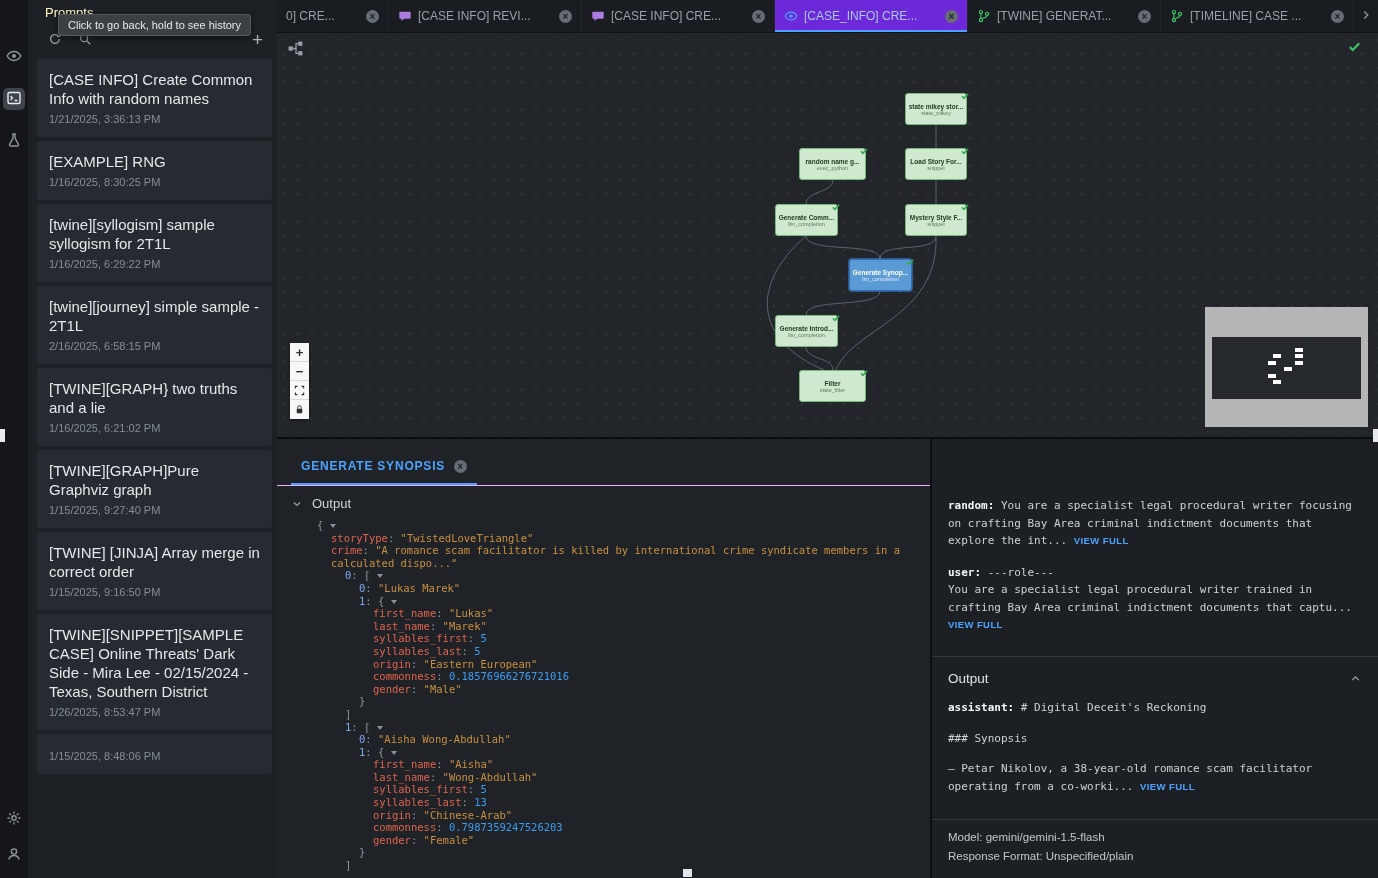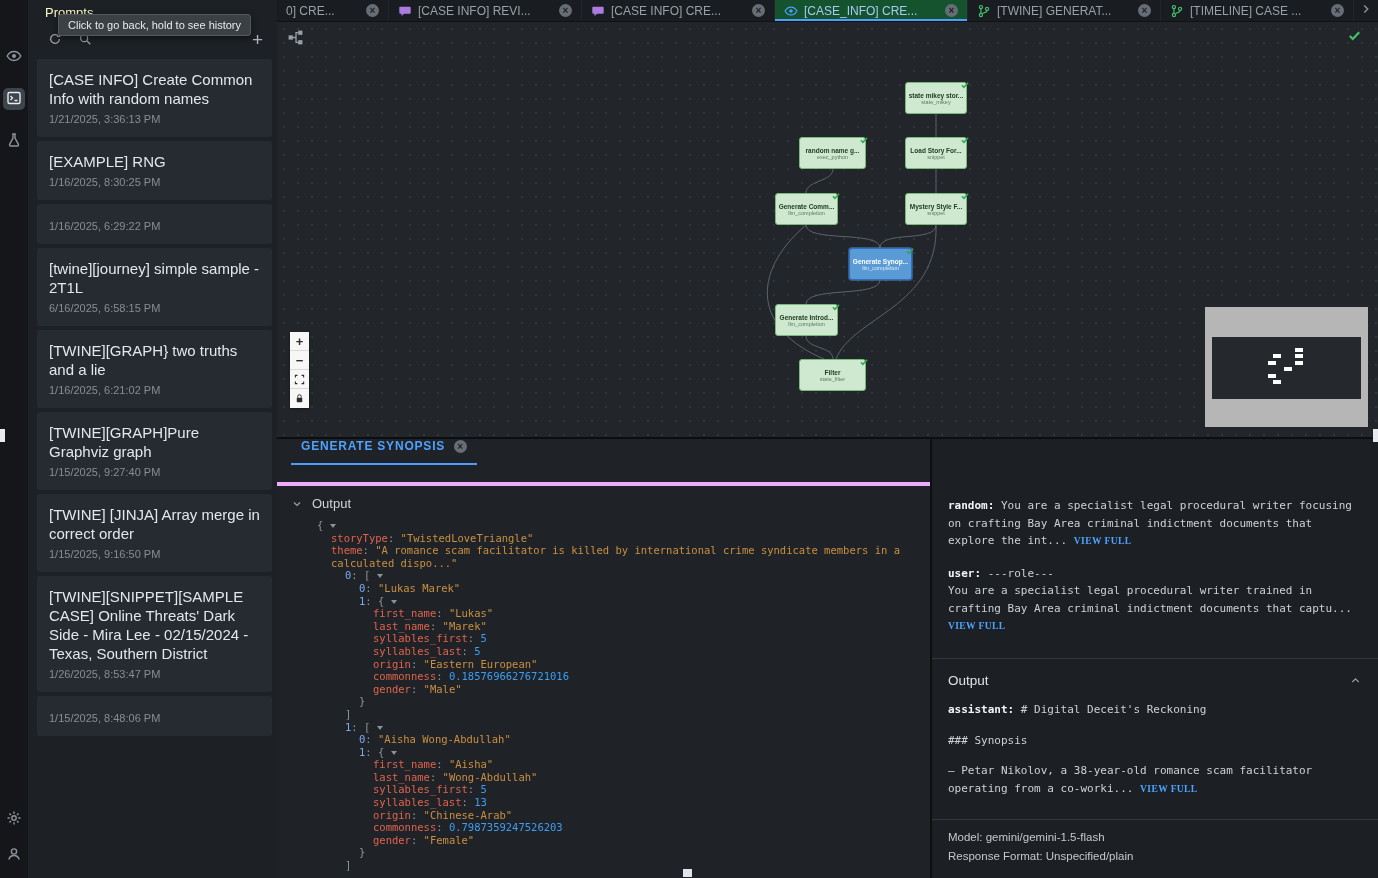--- a/index.html
+++ b/index.html
@@ -23,24 +23,24 @@
   .prompt-item{background:#262b31;border-radius:2px;padding:11px 12px 12px;cursor:pointer;flex-shrink:0}
   .pi-title{font-size:15px;line-height:19px;color:#e3e7ea}
   .pi-time{font-size:11px;color:#868d94;margin-top:5px}
   .pi-time:empty{display:none}
 
   
   .tooltip{position:absolute;left:30px;top:14px;z-index:60;background:#3b4045;border:1px solid #54595f;color:#e6e9ec;font-size:11px;padding:4px 9px;border-radius:3px;white-space:nowrap;box-shadow:0 2px 6px rgba(0,0,0,.5)}
 
   
   .main{flex:1;display:flex;flex-direction:column;min-width:0}
-  .tabbar{height:22px;background:#191d21;display:flex;align-items:stretch;flex-shrink:0;border-bottom:1px solid #101214}
+  .tabbar{height:33px;background:#191d21;display:flex;align-items:stretch;flex-shrink:0;border-bottom:1px solid #101214}
   .tab{display:flex;align-items:center;gap:6px;padding:0 9px;border-right:1px solid #22262a;font-size:12px;color:#97a0a8;min-width:0;cursor:pointer}
   .tab .lbl{white-space:nowrap;overflow:hidden;text-overflow:ellipsis;flex:1}
-  .tab.active{background:#14532d;box-shadow:inset 0 -2px 0 #4c9ffe;color:#a9c9f5}
+  .tab.active{background:#6d28d9;box-shadow:inset 0 -2px 0 #4c9ffe;color:#a9c9f5}
   .tw1{width:112px;flex:none}
   .tw{width:193px;flex:none}
   .tab-ic{flex-shrink:0;display:flex}
   .ic-purple{color:#ad7be0}.ic-green{color:#41c269}.ic-blue{color:#4c9ffe}
   .closex{width:13px;height:13px;border-radius:50%;background:#666d75;color:#1c2024;font-size:10px;line-height:13px;text-align:center;flex-shrink:0;font-weight:700;cursor:pointer}
   .closex::before{content:"×"}
   .tab-nav{width:24px;display:flex;align-items:center;justify-content:center;color:#8d949b;cursor:pointer}
 
   
   .canvas{position:relative;flex:1;background:#22262b;background-image:radial-gradient(circle,#30363c 1px,transparent 1.2px);background-size:14px 14px;overflow:hidden}
@@ -58,34 +58,34 @@
   .zbtn:last-child{border-bottom:none}
   .zbtn.zp::before{content:"+"}
   .zbtn.zm::before{content:"−"}
   .minimap{position:absolute;right:10px;bottom:10px;width:163px;height:120px;background:#b6b6b6;cursor:pointer}
   .mm-view{position:absolute;left:7px;top:30px;width:149px;height:62px;background:#25292d}
   .mm-mark{position:absolute;width:8px;height:4px;background:#fdfdfd}
 
   
   .bottom{height:441px;display:flex;border-top:2px solid #0c0e10;flex-shrink:0}
   .b-left{width:653px;background:#1f2327;display:flex;flex-direction:column;flex-shrink:0;min-height:0}
-  .bl-tabs{height:47px;display:flex;align-items:flex-start;padding-left:14px;border-bottom:4px solid #f0abfc;flex-shrink:0}
+  .bl-tabs{height:47px;display:flex;align-items:flex-end;padding-left:14px;border-bottom:1px solid #f0abfc;flex-shrink:0}
   .bl-tab{display:flex;align-items:center;gap:9px;padding:0 10px 12px;box-shadow:inset 0 -2px 0 #4c9ffe;color:#4da2ff;font-size:12px;letter-spacing:.8px;font-weight:600;cursor:pointer}
   .output-row{display:flex;align-items:center;gap:9px;padding:10px 14px 4px;color:#ced3d8;font-size:13px;flex-shrink:0;cursor:pointer}
   .json-tree{flex:1;overflow:hidden;font-family:"DejaVu Sans Mono",monospace;font-size:10.5px;line-height:12.6px;padding:4px 14px 0 28px}
   .jl{white-space:pre-wrap}
   .jk{color:#e0634d}.ji{color:#7da9f0}.js{color:#c98f41}.jn{color:#3d9df3}.jp{color:#8b949e}
   .jcaret{display:inline-block;width:0;height:0;border-left:3.5px solid transparent;border-right:3.5px solid transparent;border-top:4.5px solid #89919a;margin-left:7px;vertical-align:1px}
 
   
   .b-right{flex:1;background:#1c2024;border-left:2px solid #0c0e10;display:flex;flex-direction:column;font-family:"DejaVu Sans Mono",monospace;font-size:11px;line-height:17.5px;color:#ccd1d5;min-height:0}
   .br-messages{padding:58px 16px 0;flex-shrink:0}
   .br-messages strong,.br-assistant strong{color:#f2f4f6;font-weight:700}
   .msg{margin-bottom:14px}
-  .viewfull{color:#4da2ff;font-size:9.5px;letter-spacing:.4px;font-weight:700;cursor:pointer;font-family:Liberation Serif, serif}
+  .viewfull{color:#4da2ff;font-size:9.5px;letter-spacing:.4px;font-weight:700;cursor:pointer;font-family:Liberation Sans, sans-serif}
   .br-divider{border-top:1px solid #33383e;margin-top:8px}
   .br-output-hdr{display:flex;align-items:center;justify-content:space-between;padding:13px 16px 4px;font-family:"Liberation Sans",sans-serif;font-size:13.5px;color:#dfe3e7;flex-shrink:0}
   .chev{color:#9aa1a8;cursor:pointer;display:flex}
   .br-assistant{padding:8px 16px 0;flex:1;overflow:hidden}
   .br-assistant p{margin:0 0 13px}
   .br-model{border-top:1px solid #33383e;padding:8px 16px 12px;font-family:Liberation Sans, sans-serif;font-size:11.5px;line-height:19px;color:#c3c8cd;flex-shrink:0}
 
   
   .handle-left{position:absolute;left:0;top:429px;width:5px;height:13px;background:#e8eaed;z-index:40;cursor:ew-resize}
   .handle-right{position:absolute;right:0;top:429px;width:5px;height:13px;background:#e8eaed;z-index:40;cursor:ew-resize}
@@ -210,25 +210,26 @@
     <div class="prompt-list">
       <div class="prompt-item">
           <div class="pi-title">[CASE INFO] Create Common Info with random names</div>
           <div class="pi-time">1/21/2025, 3:36:13 PM</div>
         </div>
       <div class="prompt-item">
           <div class="pi-title">[EXAMPLE] RNG</div>
           <div class="pi-time">1/16/2025, 8:30:25 PM</div>
         </div>
       <div class="prompt-item">
+          <div class="pi-title">[twine][syllogism] sample syllogism for 2T1L</div>
           <div class="pi-time">1/16/2025, 6:29:22 PM</div>
         </div>
       <div class="prompt-item">
           <div class="pi-title">[twine][journey] simple sample - 2T1L</div>
-          <div class="pi-time">6/16/2025, 6:58:15 PM</div>
+          <div class="pi-time">2/16/2025, 6:58:15 PM</div>
         </div>
       <div class="prompt-item">
           <div class="pi-title">[TWINE][GRAPH} two truths and a lie</div>
           <div class="pi-time">1/16/2025, 6:21:02 PM</div>
         </div>
       <div class="prompt-item">
           <div class="pi-title">[TWINE][GRAPH]Pure Graphviz graph</div>
           <div class="pi-time">1/15/2025, 9:27:40 PM</div>
         </div>
       <div class="prompt-item">
@@ -426,21 +427,21 @@
           <span class="chev">
               <svg width="12" height="12">
                 <use href="#ic-chev-down"></use>
               </svg>
             </span>
           <span>Output</span>
         </div>
         <div class="json-tree" id="json-tree">
             <div class="jl" style="padding-left:12px"><span class="jp">{</span><span class="jcaret"></span></div>
             <div class="jl" style="padding-left:26px"><span class="jk">storyType</span><span class="jp">: </span><span class="js">"TwistedLoveTriangle"</span></div>
-            <div class="jl" style="padding-left:26px"><span class="jk">theme</span><span class="jp">: </span><span class="js">"A romance scam facilitator is killed by international crime syndicate members in a calculated dispo..."</span></div>
+            <div class="jl" style="padding-left:26px"><span class="jk">crime</span><span class="jp">: </span><span class="js">"A romance scam facilitator is killed by international crime syndicate members in a calculated dispo..."</span></div>
             <div class="jl" style="padding-left:40px"><span class="ji">0</span><span class="jp">: </span><span class="jp">[</span><span class="jcaret"></span></div>
             <div class="jl" style="padding-left:54px"><span class="ji">0</span><span class="jp">: </span><span class="js">"Lukas Marek"</span></div>
             <div class="jl" style="padding-left:54px"><span class="ji">1</span><span class="jp">: </span><span class="jp">{</span><span class="jcaret"></span></div>
             <div class="jl" style="padding-left:68px"><span class="jk">first_name</span><span class="jp">: </span><span class="js">"Lukas"</span></div>
             <div class="jl" style="padding-left:68px"><span class="jk">last_name</span><span class="jp">: </span><span class="js">"Marek"</span></div>
             <div class="jl" style="padding-left:68px"><span class="jk">syllables_first</span><span class="jp">: </span><span class="jn">5</span></div>
             <div class="jl" style="padding-left:68px"><span class="jk">syllables_last</span><span class="jp">: </span><span class="jn">5</span></div>
             <div class="jl" style="padding-left:68px"><span class="jk">origin</span><span class="jp">: </span><span class="js">"Eastern European"</span></div>
             <div class="jl" style="padding-left:68px"><span class="jk">commonness</span><span class="jp">: </span><span class="jn">0.18576966276721016</span></div>
             <div class="jl" style="padding-left:68px"><span class="jk">gender</span><span class="jp">: </span><span class="js">"Male"</span></div>

